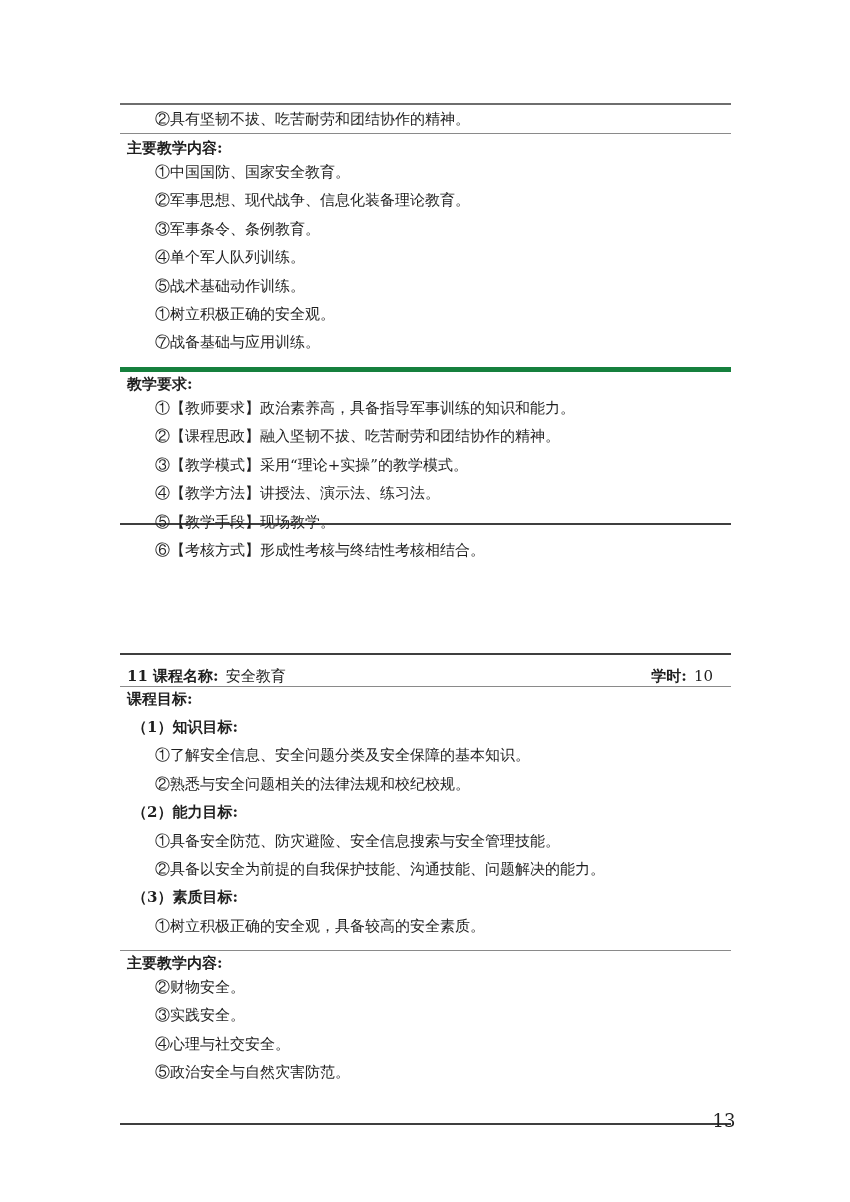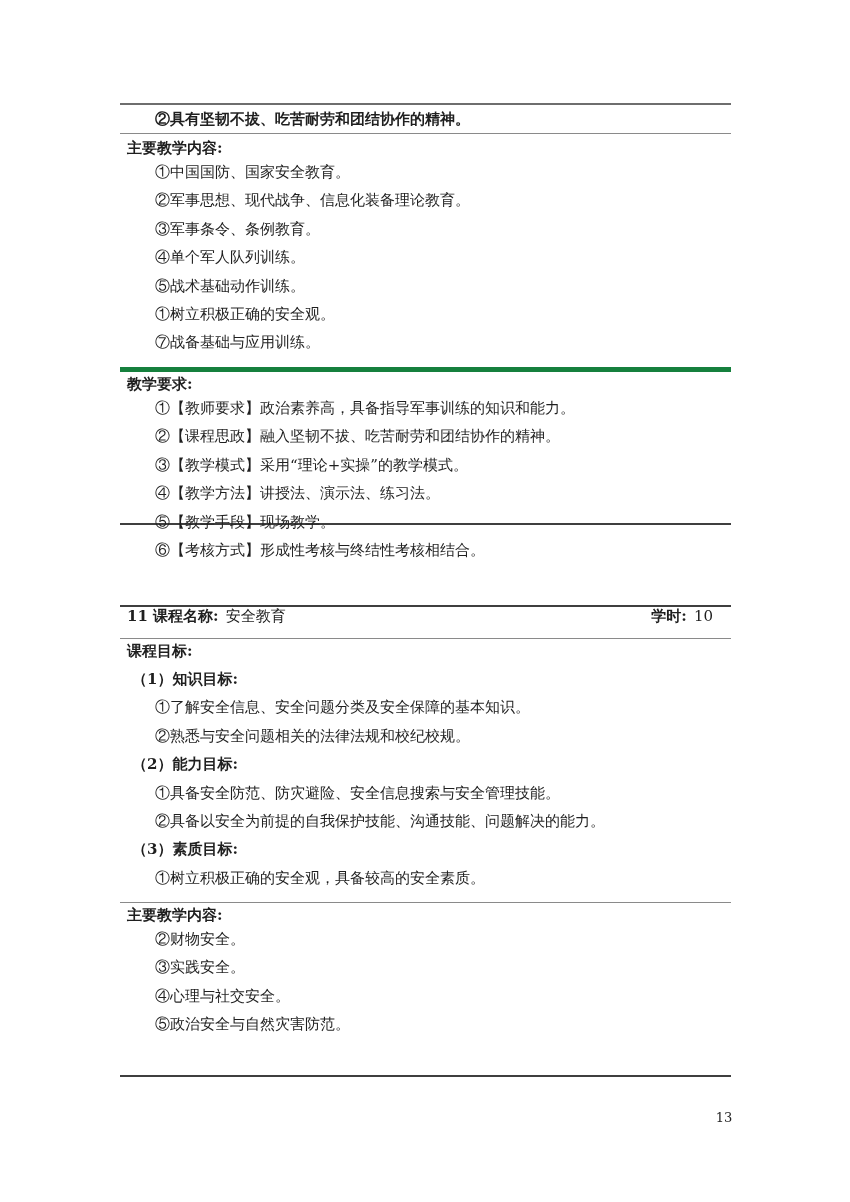--- a/index.html
+++ b/index.html
@@ -10,44 +10,44 @@
     color: #1f1f1f; font-size: 15px;
     overflow: hidden;
   }
   .tbl { position: absolute; left: 120px; width: 611px; }
   #table1 { top: 103px; }
   #table2 { top: 605px; }
 
   .row { width: 100%; }
 
   
-  .t1-row1 { border-top: 2px solid #6e6e6e; height: 30px; font-weight: bold; }
+  .t1-row1 { border-top: 2px solid #6e6e6e; height: 30px; }
   .t1-row1 .item { line-height: 28px; }
   .t1-row2 { border-top: 1px solid #8a8a8a; height: 234px; padding-top: 4px; }
   .t1-row3 { border-top: 5px solid #15803d; border-bottom: 2.5px solid #3f3f3f;
              height: 158px; padding-top: 2px; }
 
   
   .t2-row1 { border-top: 2.5px solid #3f3f3f; height: 33px;
-             display: flex; justify-content: space-between; align-items: flex-start;
-             padding: 0 18px 0 7px; }
+             display: flex; justify-content: space-between; align-items: flex-end;
+             padding: 0 18px 0 7px; margin-top: 48px; }
   .t2-row2 { border-top: 1px solid #8a8a8a; height: 264px; padding-top: 2px; }
   .t2-row3 { border-top: 1px solid #8a8a8a; border-bottom: 2.5px solid #3f3f3f;
              height: 175px; padding-top: 2px; }
 
   .hdr  { font-weight: bold; padding-left: 7px; line-height: 20px; }
   .sub  { font-weight: bold; padding-left: 12px; line-height: 28.4px; }
   .item { padding-left: 35px; line-height: 28.4px; }
   .first-gap { margin-top: 4px; }
 
   .b { font-weight: bold; }
   .vr { margin-left: 7px; font-weight: normal; }
 
   #pageno { position: absolute; left: 706px; top: 1110px; width: 36px;
-            text-align: center; font-size: 13px; }
+            text-align: center; font-size: 18px; }
 </style>
 </head>
 <body>
 
 <div class="tbl" id="table1">
   <div class="row t1-row1">
     <div class="item">②具有坚韧不拔、吃苦耐劳和团结协作的精神。</div>
   </div>
 
   <div class="row t1-row2">

